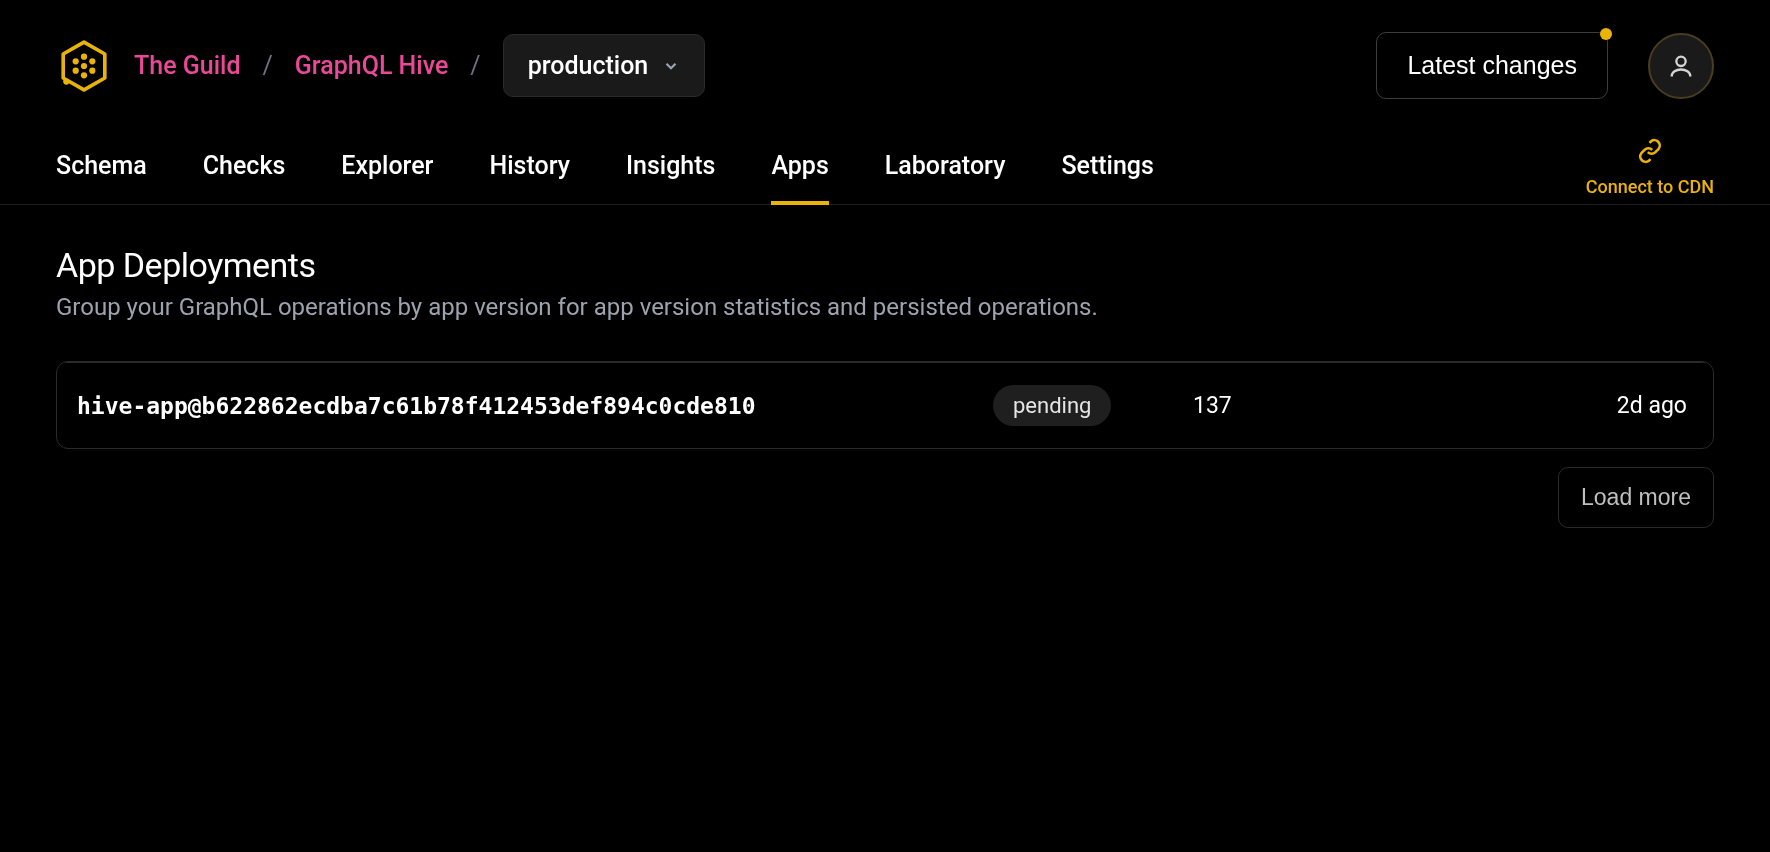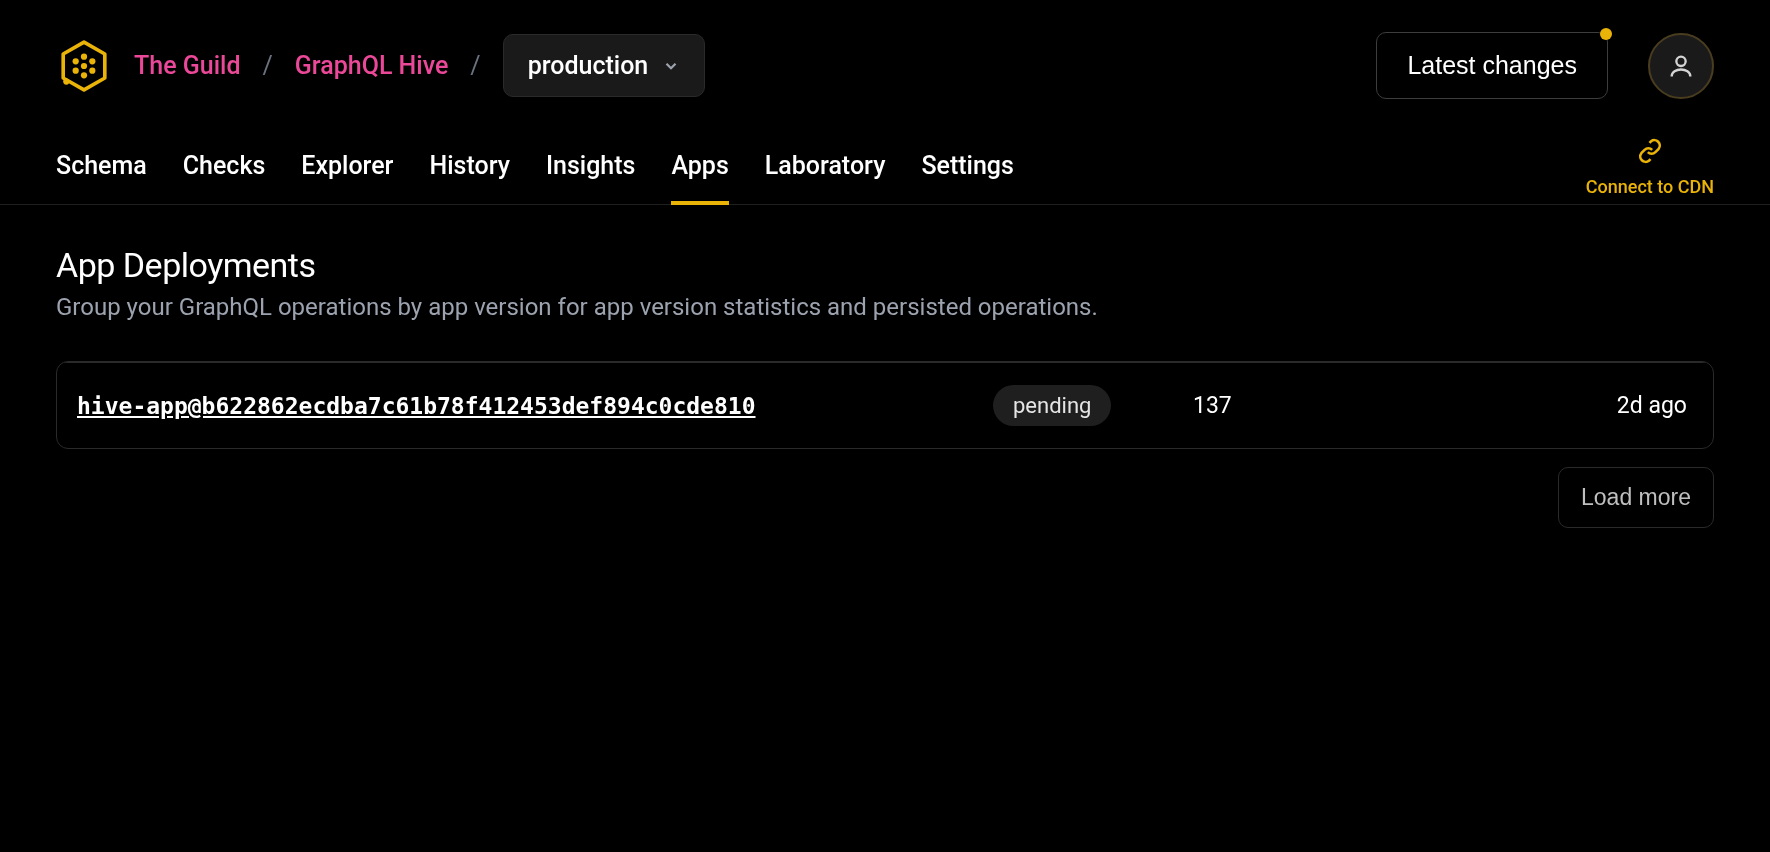--- a/index.html
+++ b/index.html
@@ -96,21 +96,21 @@
   
   .tabs-row {
     display: flex;
     align-items: center;
     justify-content: space-between;
     padding: 0 56px;
     border-bottom: 1px solid #1f1f1f;
   }
   .tabs-left {
     display: flex;
-    gap: 36px;
+    gap: 56px;
   }
   .tab-link {
     font-size: 25px;
     font-weight: 500;
     color: #ffffff;
     padding: 20px 0 24px 0;
     cursor: pointer;
     position: relative;
   }
   .tab-link.active::after {
@@ -163,21 +163,20 @@
   .table-row {
     border-top: 1px solid #2a2a2a;
     font-size: 23px;
   }
   .col-status, .col-docs { text-align: left; }
   .col-last { text-align: right; padding-right: 6px; }
   .app-version {
     font-family: ui-monospace, "SF Mono", Menlo, Consolas, monospace;
     font-size: 23px;
     font-weight: 600;
-    text-decoration: underline;
   }
   .status-badge {
     display: inline-block;
     background: #1f1f1f;
     border-radius: 999px;
     padding: 8px 20px;
     font-size: 22px;
     color: #e5e5e5;
   }
   .load-more-row {

